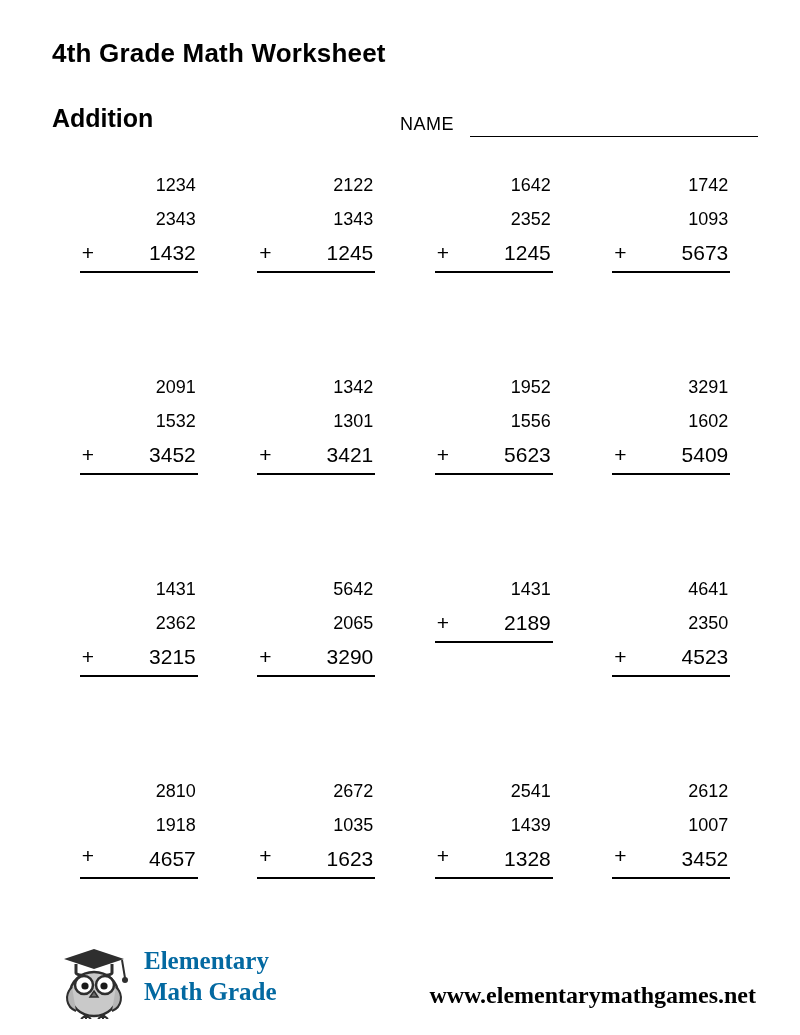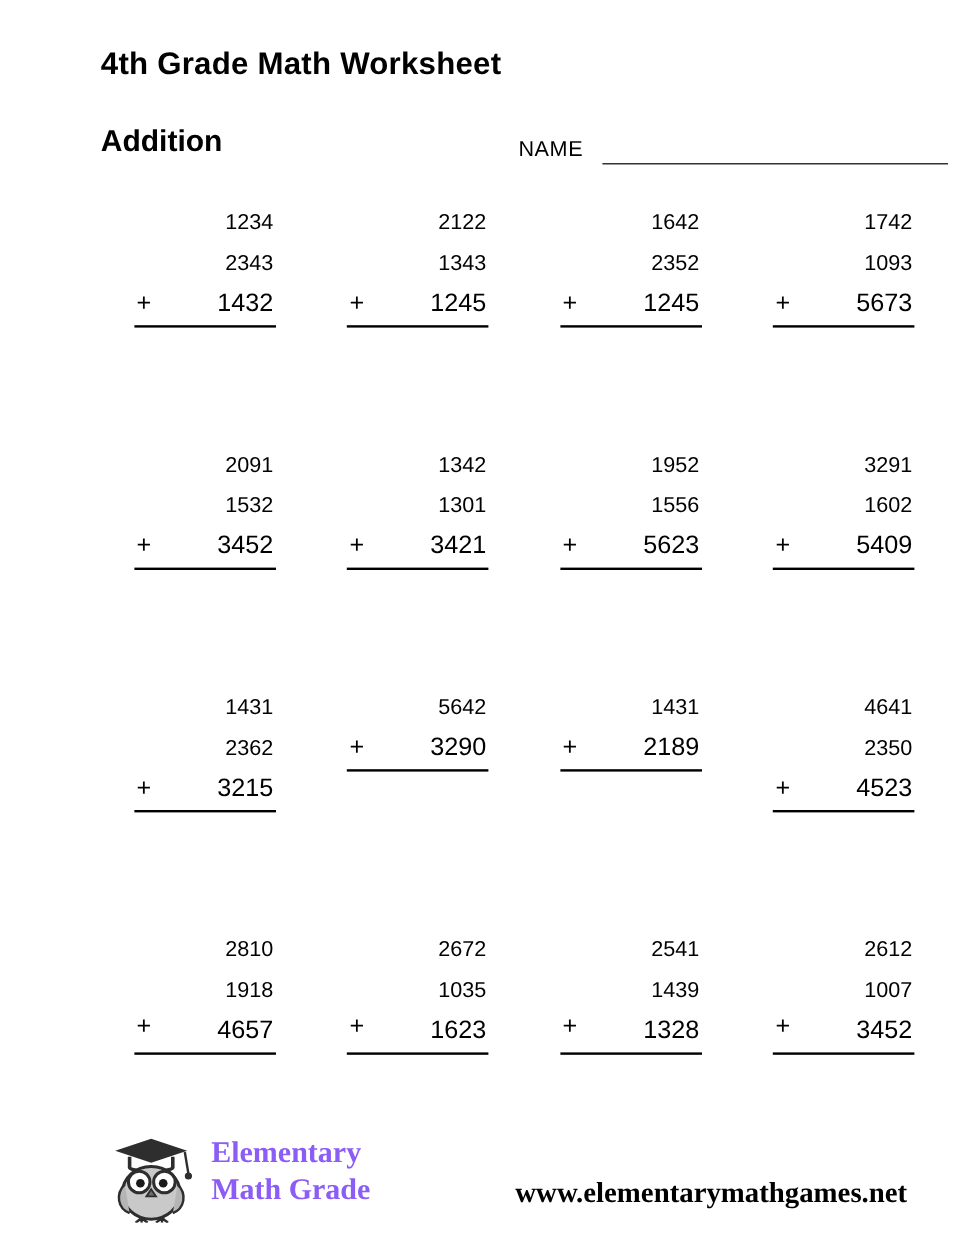--- a/index.html
+++ b/index.html
@@ -12,21 +12,20 @@
     height: 1035px;
     position: relative;
     font-family: "Liberation Sans", sans-serif;
     color: #000000;
     overflow: hidden;
   }
 
   .page {
     position: absolute;
     inset: 0;
-    margin-left: 32px;
   }
 
   .worksheet-title {
     position: absolute;
     left: 52px;
     top: 38px;
     font-size: 26px;
     font-weight: bold;
     letter-spacing: 0.2px;
   }
@@ -131,21 +130,21 @@
   }
 
   .logo-text {
     position: absolute;
     left: 94px;
     top: 6px;
     font-family: "Liberation Serif", serif;
     font-weight: bold;
     font-size: 25px;
     line-height: 31px;
-    color: #8b5cf6;
+    color: #0369a1;
   }
 
   .logo-owl {
     position: absolute;
     left: 0;
     top: 0;
     width: 92px;
     height: 80px;
   }
 </style>
@@ -267,20 +266,21 @@
           <span class="plus-sign">+</span>
           <span>3215</span>
         </div>
         <div class="sum-rule"></div>
       </div>
     </div>
 
     <div class="problem row3">
       <div class="problem-inner">
         <div class="addend">5642</div>
+        <div class="addend">2065</div>
         <div class="addend-last">
           <span class="plus-sign">+</span>
           <span>3290</span>
         </div>
         <div class="sum-rule"></div>
       </div>
     </div>
 
     <div class="problem row3">
       <div class="problem-inner">

